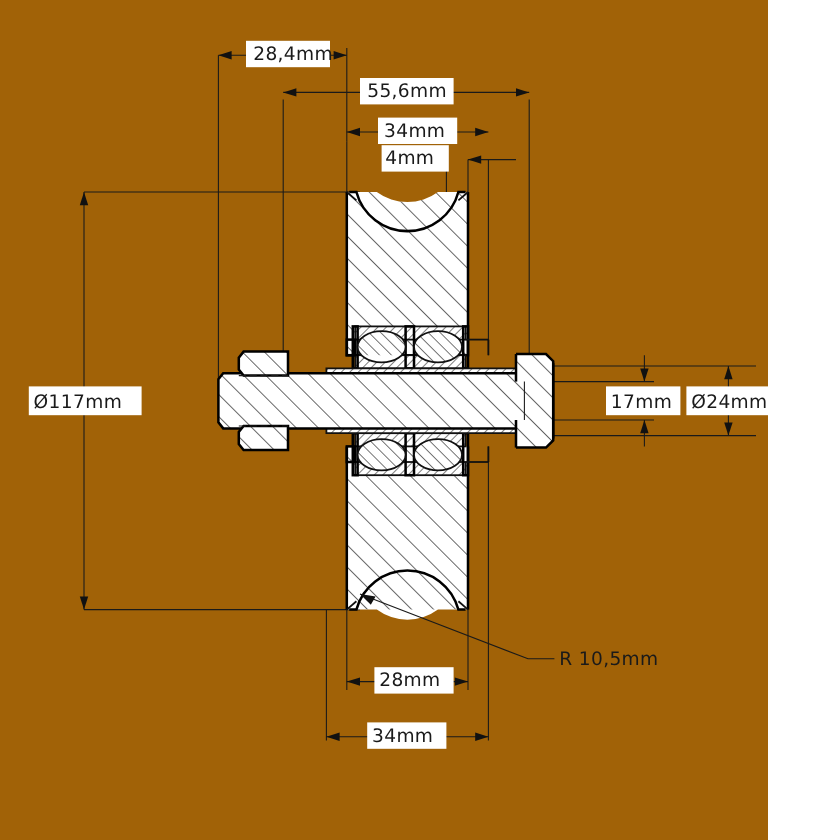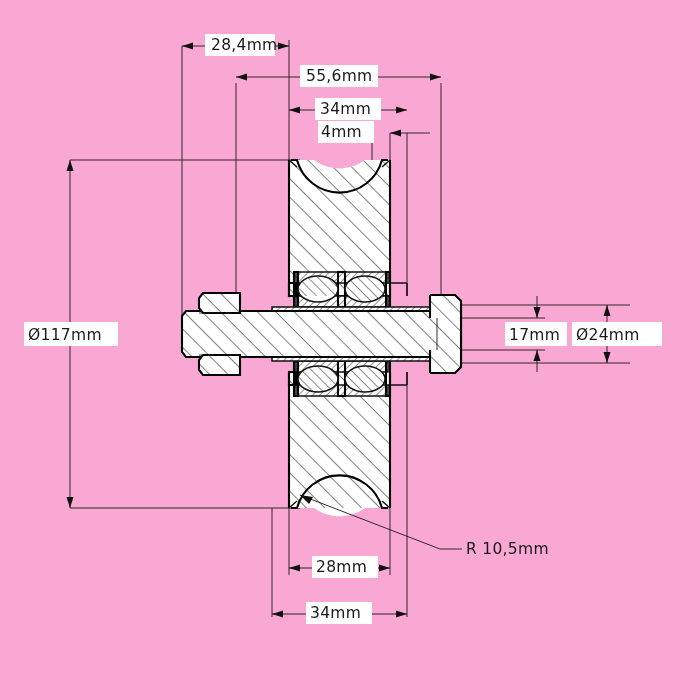--- a/index.html
+++ b/index.html
@@ -8,23 +8,23 @@
     background: #ffffff;
   }
   body {
     width: 700px;
     height: 700px;
     overflow: hidden;
     font-family: "DejaVu Sans", sans-serif;
   }
   #drawing-root {
     position: relative;
-    width: 700px;
+    width: 640px;
     height: 700px;
-    background: #f9a8d4;
+    background: #a16207;
   }
   svg#technical-drawing {
     display: block;
     width: 700px;
     height: 700px;
   }
   .dim-text {
     font-family: "DejaVu Sans", sans-serif;
     font-size: 15.5px;
     fill: #1a1a1a;

